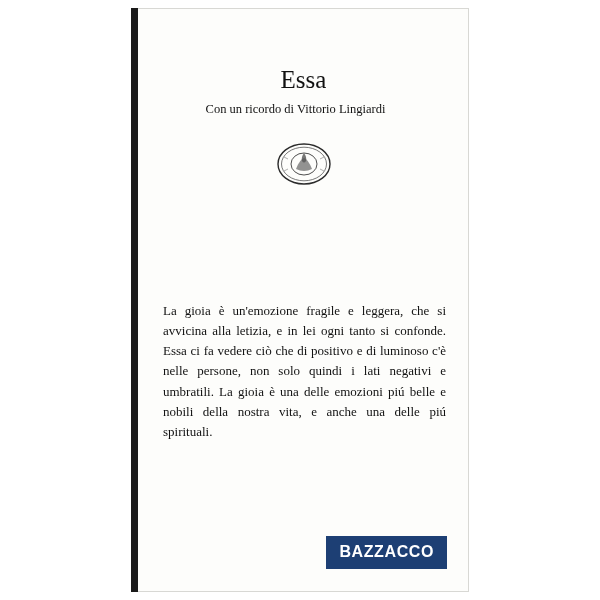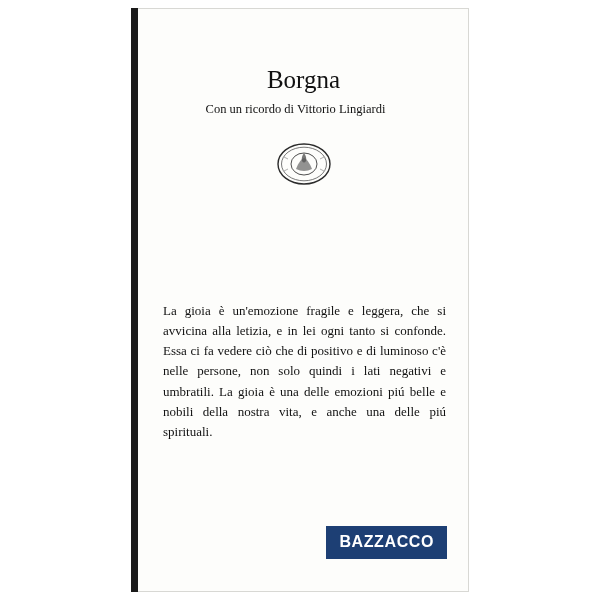--- a/index.html
+++ b/index.html
@@ -93,40 +93,40 @@
     line-height: 1.55;
     color: #111111;
     text-align: justify;
     text-align-last: left;
     hyphens: none;
     margin-top: 20px;
   }
   .publisher {
     position: absolute;
     right: 21px;
-    bottom: 32px;
+    bottom: 22px;
     background: #1d3f74;
     color: #ffffff;
     font-family: "Liberation Sans", sans-serif;
     font-weight: bold;
     font-size: 16px;
     letter-spacing: 0.6px;
     padding: 7px 13px 8px 13px;
   }
 </style>
 </head>
 <body>
 
 <div id="stage">
 
   <div class="cover">
     <div class="inner">
 
 
-      <div class="title">Borgna</div>
+      <div class="title">Essa</div>
 
       <div class="subtitle">Con un ricordo di Vittorio Lingiardi</div>
 
       <div class="emblem">
         <svg viewBox="0 0 56 46" width="56" height="46" aria-hidden="true">
           <ellipse cx="28" cy="23" rx="26" ry="20" fill="none" stroke="#2b2b2b" stroke-width="1.4"></ellipse>
           <ellipse cx="28" cy="23" rx="22.5" ry="16.8" fill="none" stroke="#555555" stroke-width="0.8"></ellipse>
           <ellipse cx="28" cy="23" rx="13" ry="11" fill="none" stroke="#3a3a3a" stroke-width="0.9"></ellipse>
           <path d="M20 28 q4 -10 8 -11 q4 1 8 11 q-8 4 -16 0 z" fill="#6d6d6d" opacity="0.75"></path>
           <path d="M28 12 q3 4 2 8 q-2 3 -4 0 q-1 -4 2 -8 z" fill="#555" opacity="0.8"></path>

